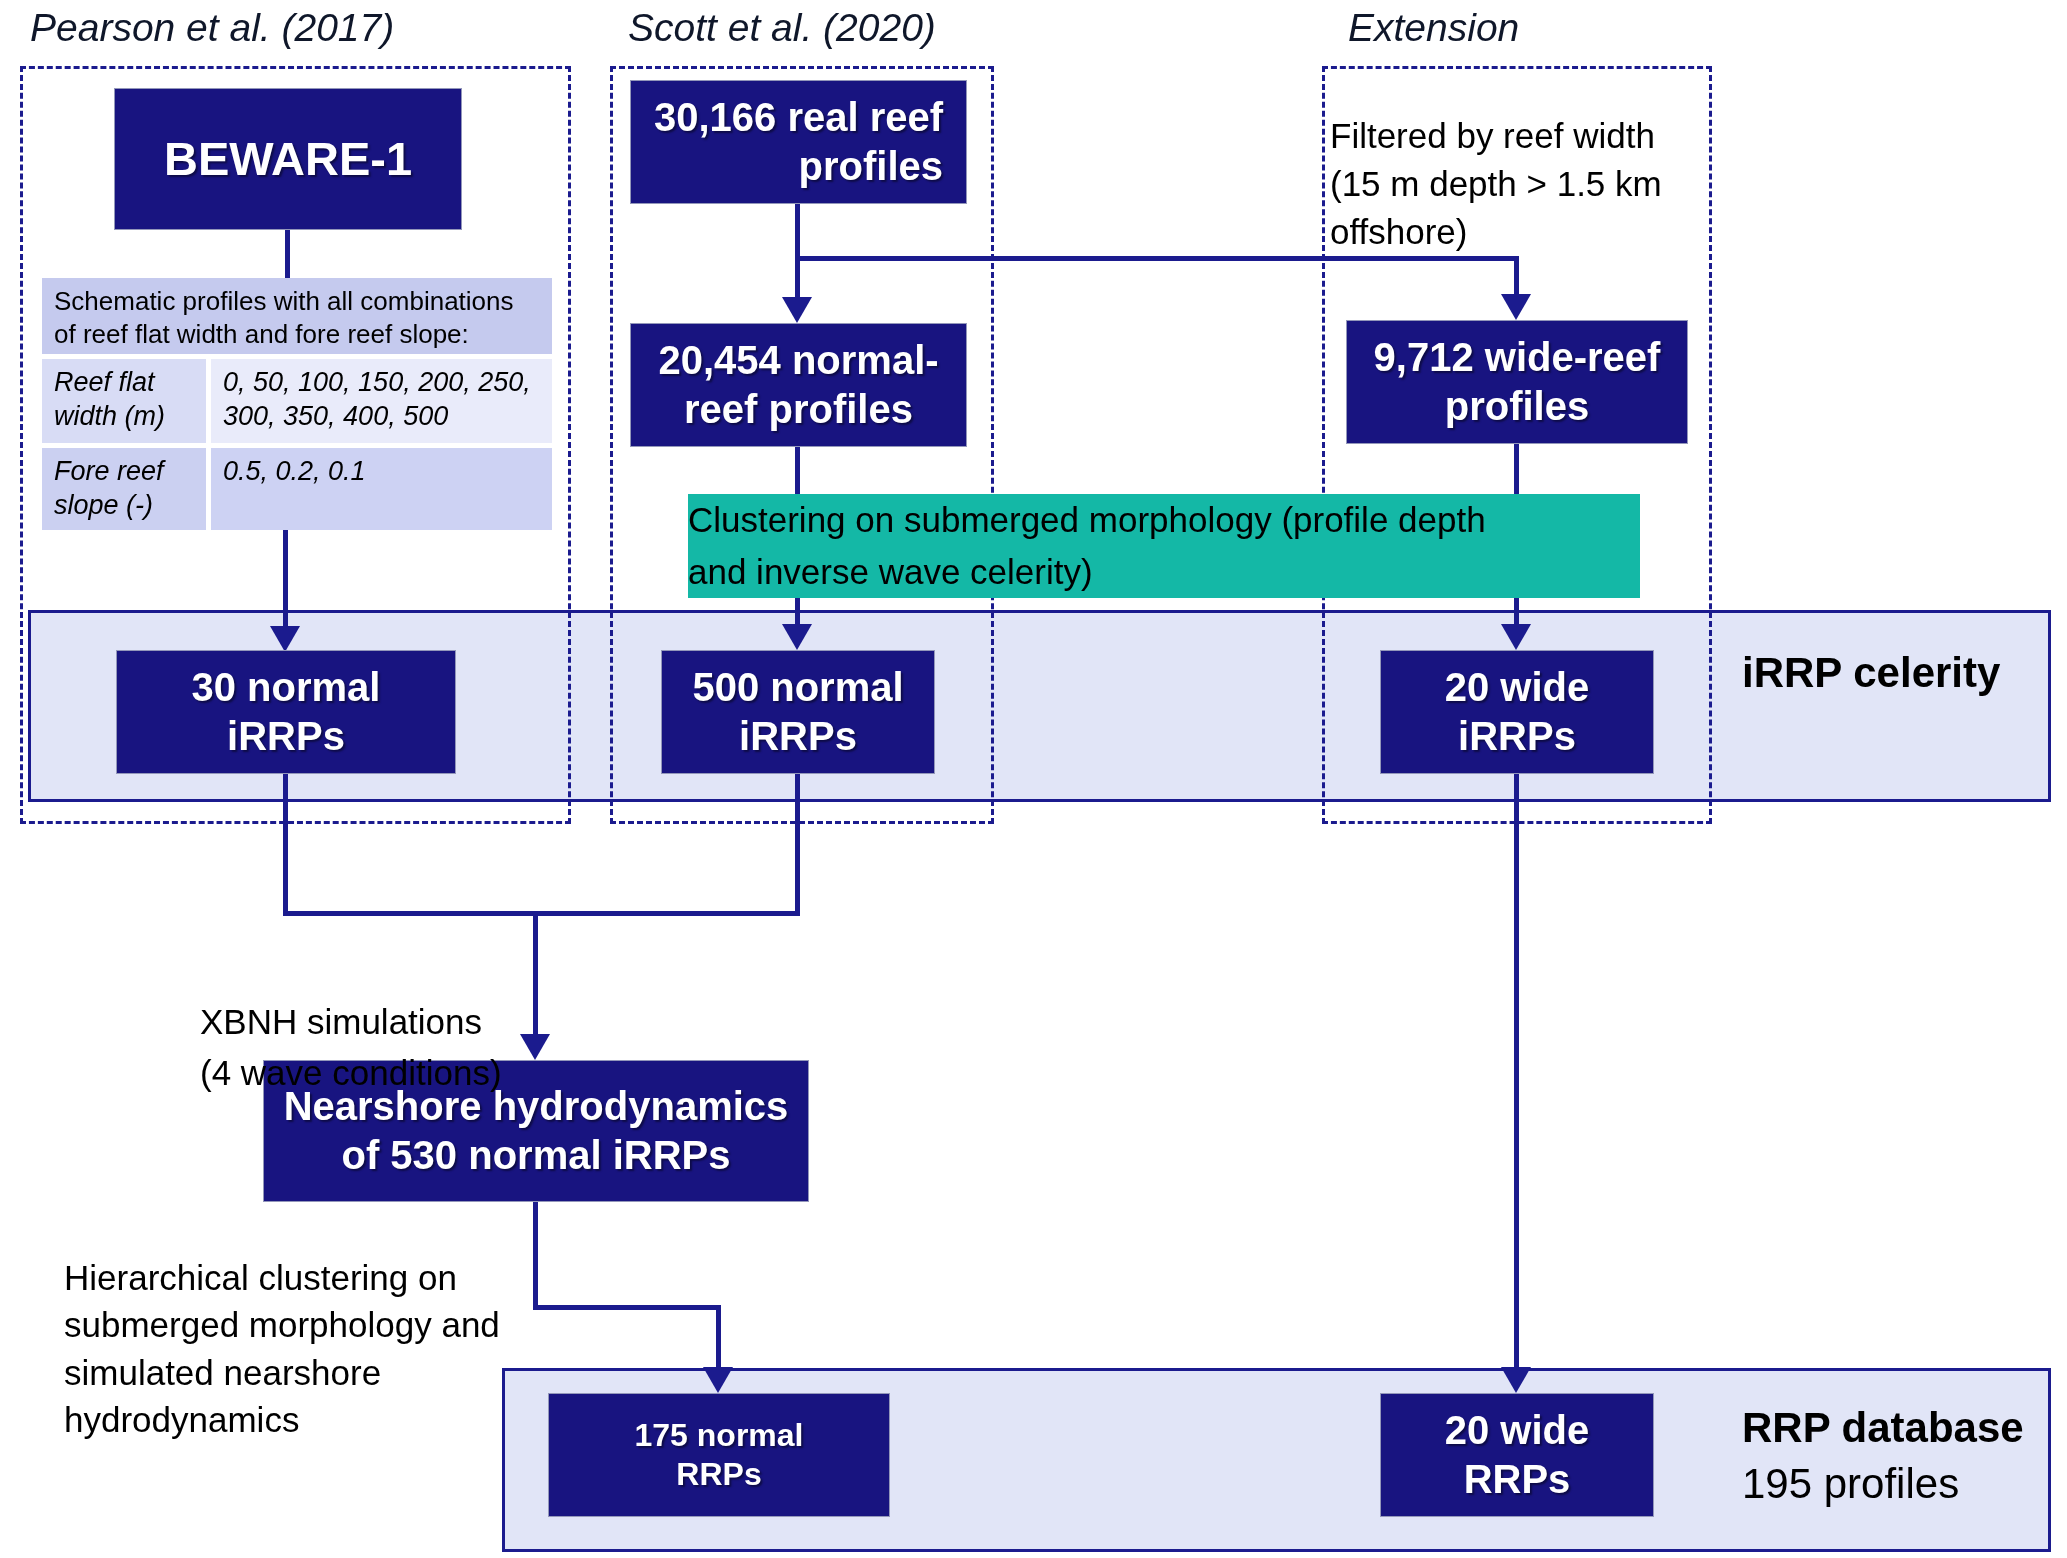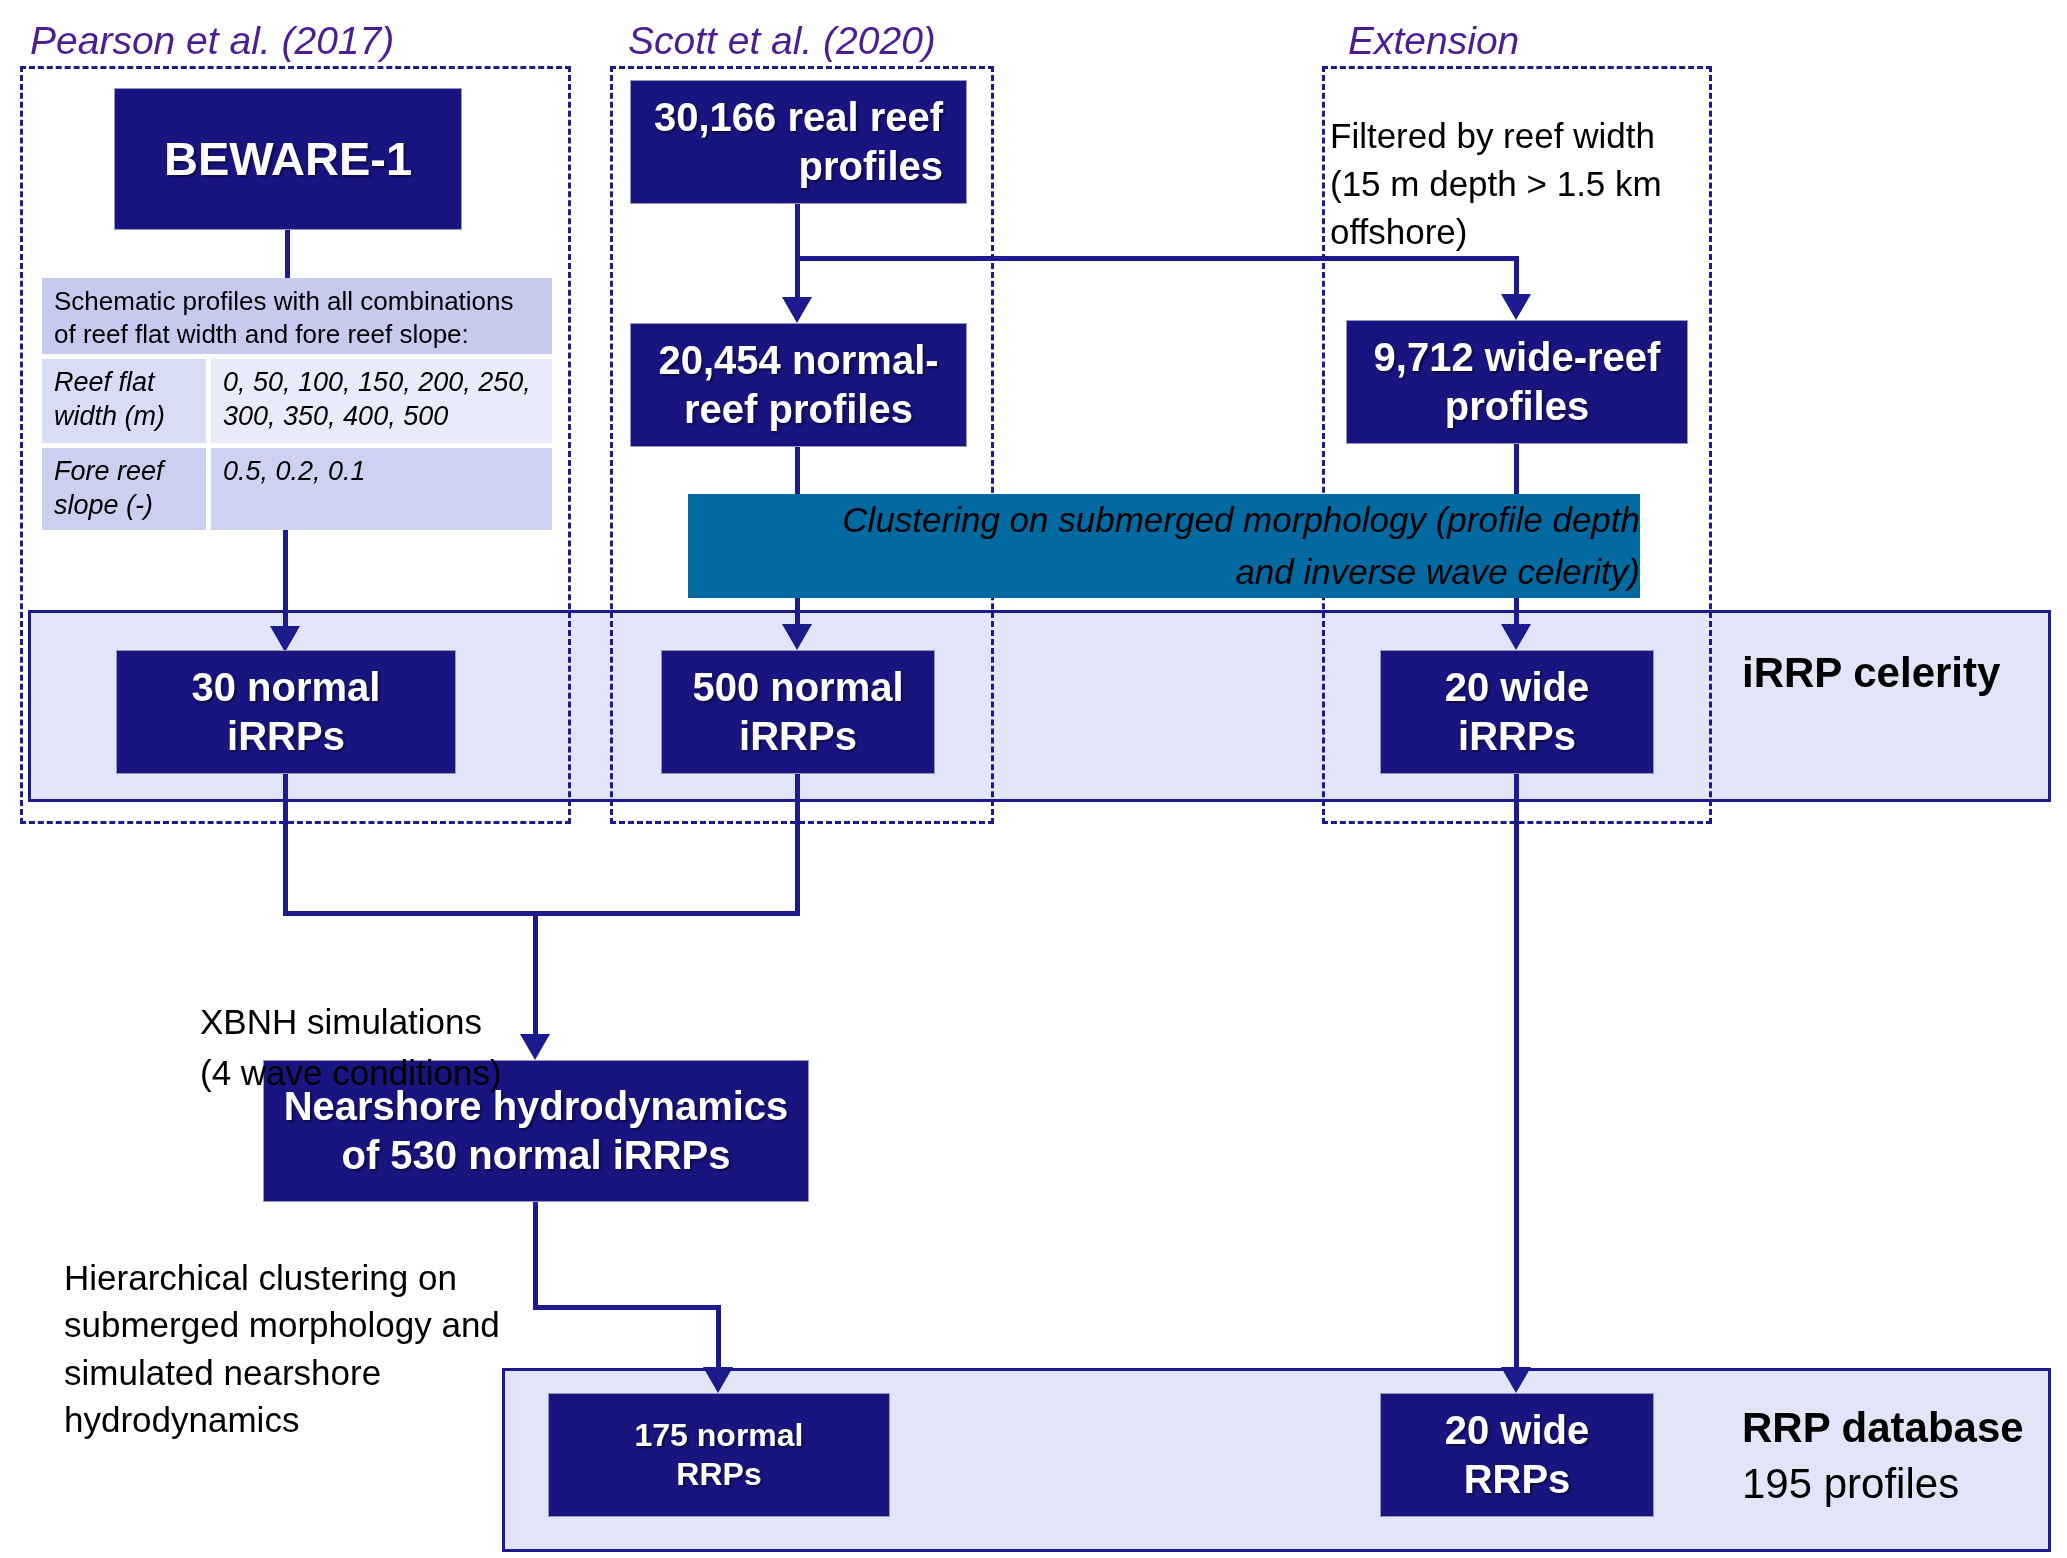--- a/index.html
+++ b/index.html
@@ -8,23 +8,22 @@
     width:2067px;height:1558px;
     background:#ffffff;
     font-family:"Liberation Sans", sans-serif;
     color:#000000;
     overflow:hidden;
   }
   .heading{
     position:absolute;
     font-style:italic;
     font-size:39px;
-    color:#4c1d95;
+    color:#0f172a;
     white-space:nowrap;
-    margin-top:13px;
   }
   .dashed-region{
     position:absolute;
     border:3px dashed #1b1b8e;
     z-index:2;
   }
   .band{
     position:absolute;
     background:#e1e5f7;
     border:3px solid #1b1b8e;
@@ -176,21 +175,21 @@
     <div class="cell it r1v">0, 50, 100, 150, 200, 250,
 300, 350, 400, 500</div>
     <div class="cell it r2l">Fore reef
 slope (-)</div>
     <div class="cell it r2v">0.5, 0.2, 0.1</div>
   </div>
 
   <div class="note" style="left:1330px;top:112px;width:376px;text-align:left;line-height:1.37;">Filtered by reef width
 (15 m depth &gt; 1.5 km
 offshore)</div>
-  <div class="note" style="left:688px;top:494px;width:952px;text-align:right;background:#0369a1;line-height:1.48;font-style:italic;">Clustering on submerged morphology (profile depth
+  <div class="note" style="left:688px;top:494px;width:952px;text-align:left;background:#14b8a6;line-height:1.48;">Clustering on submerged morphology (profile depth
 and inverse wave celerity)</div>
   <div class="note" style="left:200px;top:997px;width:420px;line-height:1.45;">XBNH simulations
 (4 wave conditions)</div>
   <div class="note" style="left:64px;top:1254px;width:480px;line-height:1.35;">Hierarchical clustering on
 submerged morphology and
 simulated nearshore
 hydrodynamics</div>
 
   <div class="band-label" style="left:1742px;top:645px;">
     <span class="t">iRRP celerity</span>

